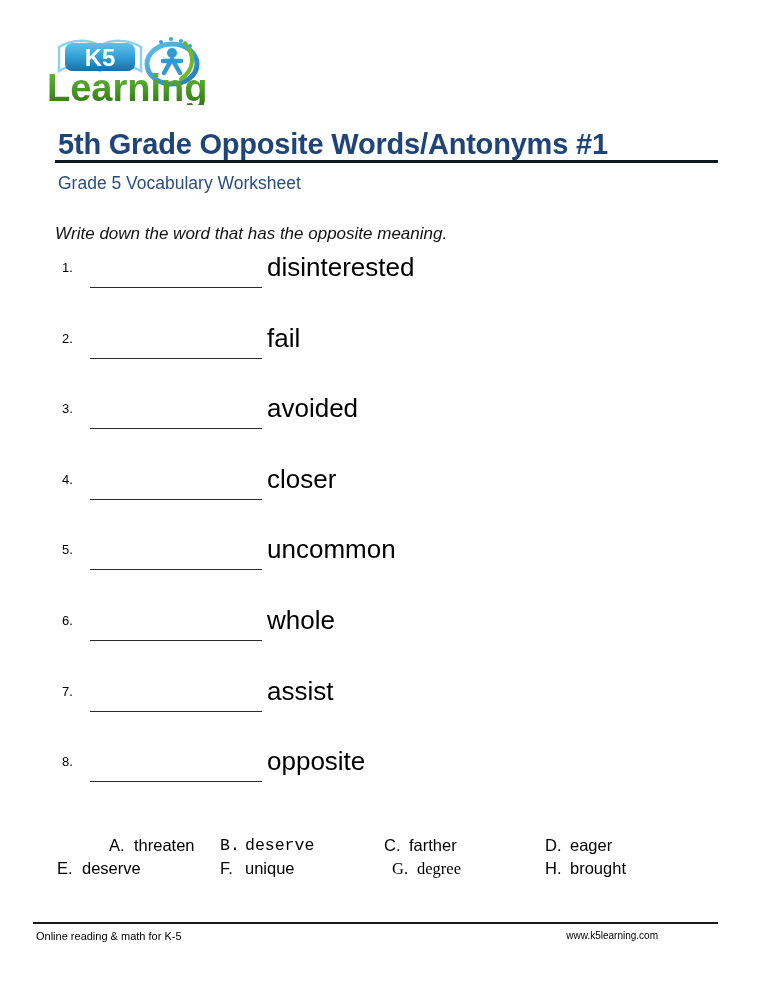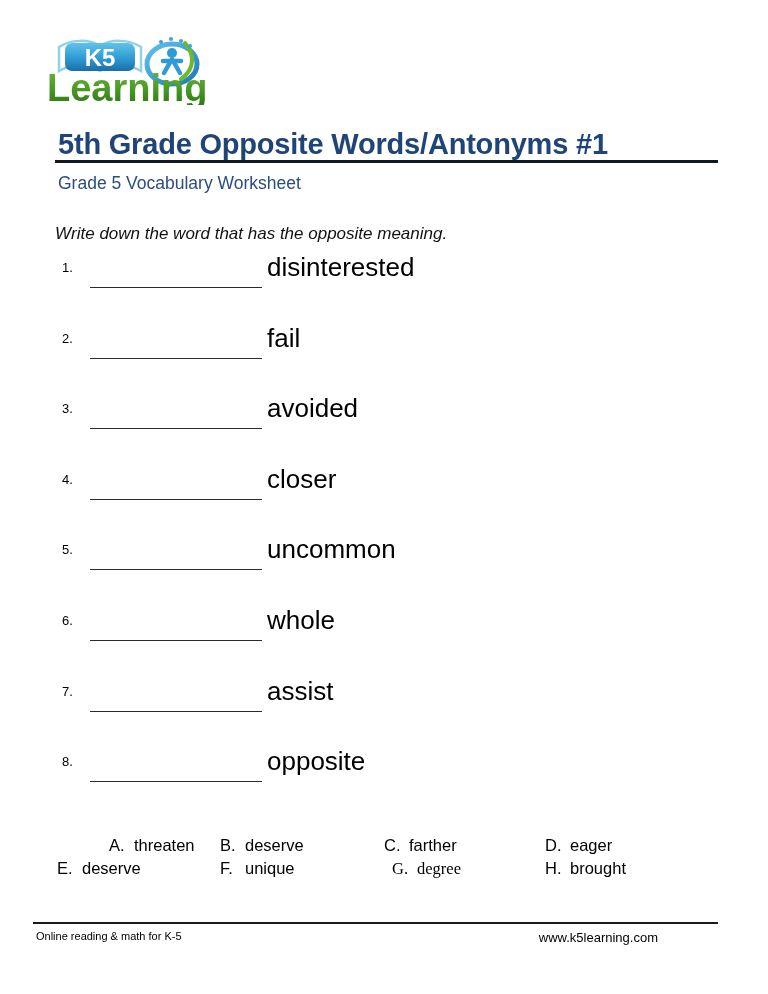--- a/index.html
+++ b/index.html
@@ -138,21 +138,21 @@
     left: 36px;
     top: 930px;
     font-size: 11px;
     color: #000;
     white-space: nowrap;
   }
   .footer-right {
     position: absolute;
     right: 50px;
     top: 930px;
-    font-size: 13px;
+    font-size: 10px;
     color: #000;
     white-space: nowrap;
     margin-left: 36px;
   }
 </style>
 </head>
 <body>
 
 <div class="page">
 
@@ -252,21 +252,21 @@
     </div>
 
   </div>
 
   <div class="bank">
 
     <div class="bank-row">
       <span class="bank-item" style="left:73px;margin-left:36px;">
         <span class="bank-letter">A.</span><span>threaten</span>
       </span>
-      <span class="bank-item" style="left:220px;">
+      <span class="bank-item" style="left:220px;font-family:Liberation Mono, monospace;">
         <span class="bank-letter">B.</span><span>deserve</span>
       </span>
       <span class="bank-item" style="left:384px;">
         <span class="bank-letter">C.</span><span>farther</span>
       </span>
       <span class="bank-item" style="left:545px;">
         <span class="bank-letter">D.</span><span>eager</span>
       </span>
     </div>
 

